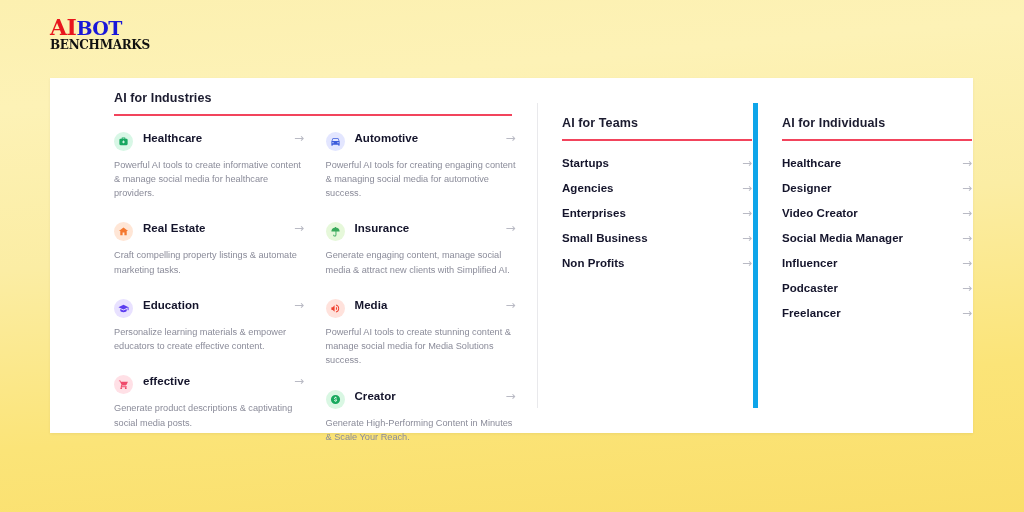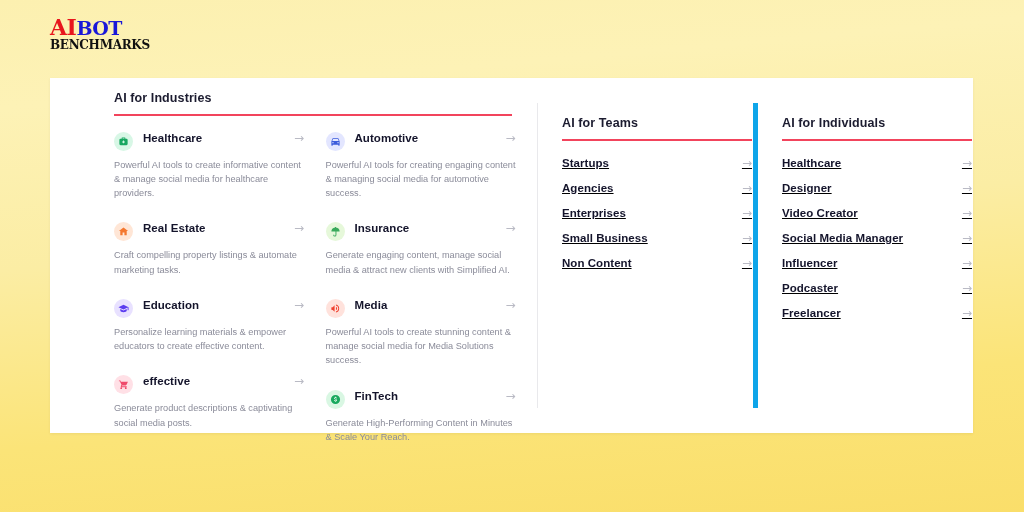--- a/index.html
+++ b/index.html
@@ -141,21 +141,20 @@
     width: 192px;
   }
 
   
   .link-list { margin: 0; padding: 0; list-style: none; }
   .link-item {
     display: flex;
     align-items: flex-end;
     width: 190px;
     margin-bottom: 13px;
-    text-decoration: underline;
   }
   .link-label {
     font-size: 11.5px;
     font-weight: bold;
     color: #14142b;
     flex: 1 1 auto;
     letter-spacing: 0.05px;
   }
 </style>
 </head>
@@ -273,21 +272,21 @@
           <div class="ind-desc">Powerful AI tools to create stunning content &amp; manage social media for Media Solutions success.</div>
         </div>
 
         <div class="ind-item">
           <div class="ind-head">
             <span class="ind-icon" style="background:#d9f7e3">
               <svg width="11" height="11" viewBox="0 0 24 24" fill="#18a95e">
                   <path d="M12 2a10 10 0 1 0 0 20 10 10 0 0 0 0-20zm1 15h-2v-1.2a3.3 3.3 0 0 1-2.5-2.2l1.8-.7c.24.78.86 1.3 1.7 1.3.78 0 1.3-.36 1.3-.93 0-.5-.34-.8-1.5-1.14-1.6-.46-2.9-1.02-2.9-2.73 0-1.28.9-2.2 2.1-2.48V6h2v1.2c1.1.26 1.84.96 2.2 1.94l-1.76.74c-.22-.6-.7-1-1.42-1-.72 0-1.18.33-1.18.82 0 .5.42.74 1.6 1.08 1.7.5 2.8 1.12 2.8 2.8 0 1.37-.96 2.32-2.24 2.6V17z"></path>
                 </svg>
             </span>
-            <span class="ind-name">FinTech</span>
+            <span class="ind-name">Creator</span>
             <span class="arrow">→</span>
           </div>
           <div class="ind-desc">Generate High-Performing Content in Minutes &amp; Scale Your Reach.</div>
         </div>
 
       </div>
     </div>
   </div>
 
   <div class="col-teams">
@@ -304,21 +303,21 @@
       </li>
       <li class="link-item">
         <span class="link-label">Enterprises</span>
         <span class="arrow">→</span>
       </li>
       <li class="link-item">
         <span class="link-label">Small Business</span>
         <span class="arrow">→</span>
       </li>
       <li class="link-item">
-        <span class="link-label">Non Content</span>
+        <span class="link-label">Non Profits</span>
         <span class="arrow">→</span>
       </li>
     </ul>
   </div>
 
   <div class="col-individuals">
     <div class="section-title">AI for Individuals</div>
     <div class="rule rule-individuals"></div>
     <ul class="link-list">
       <li class="link-item">

